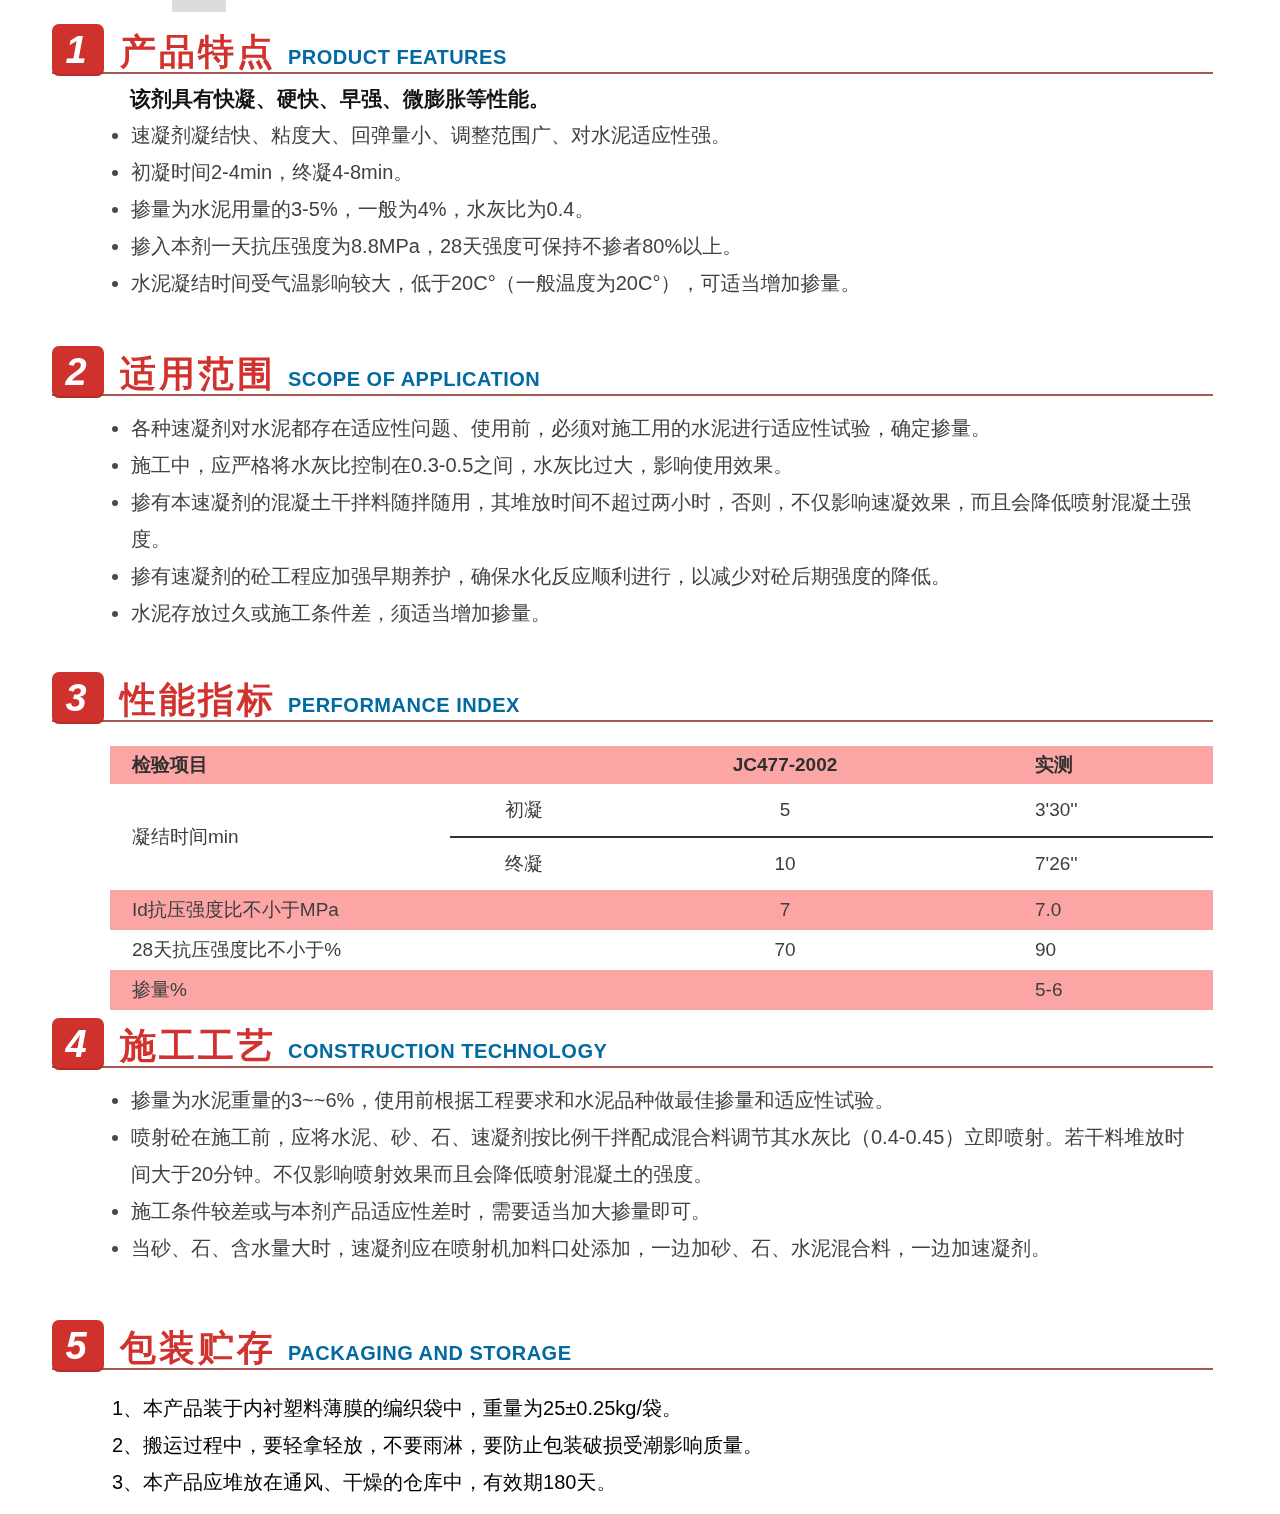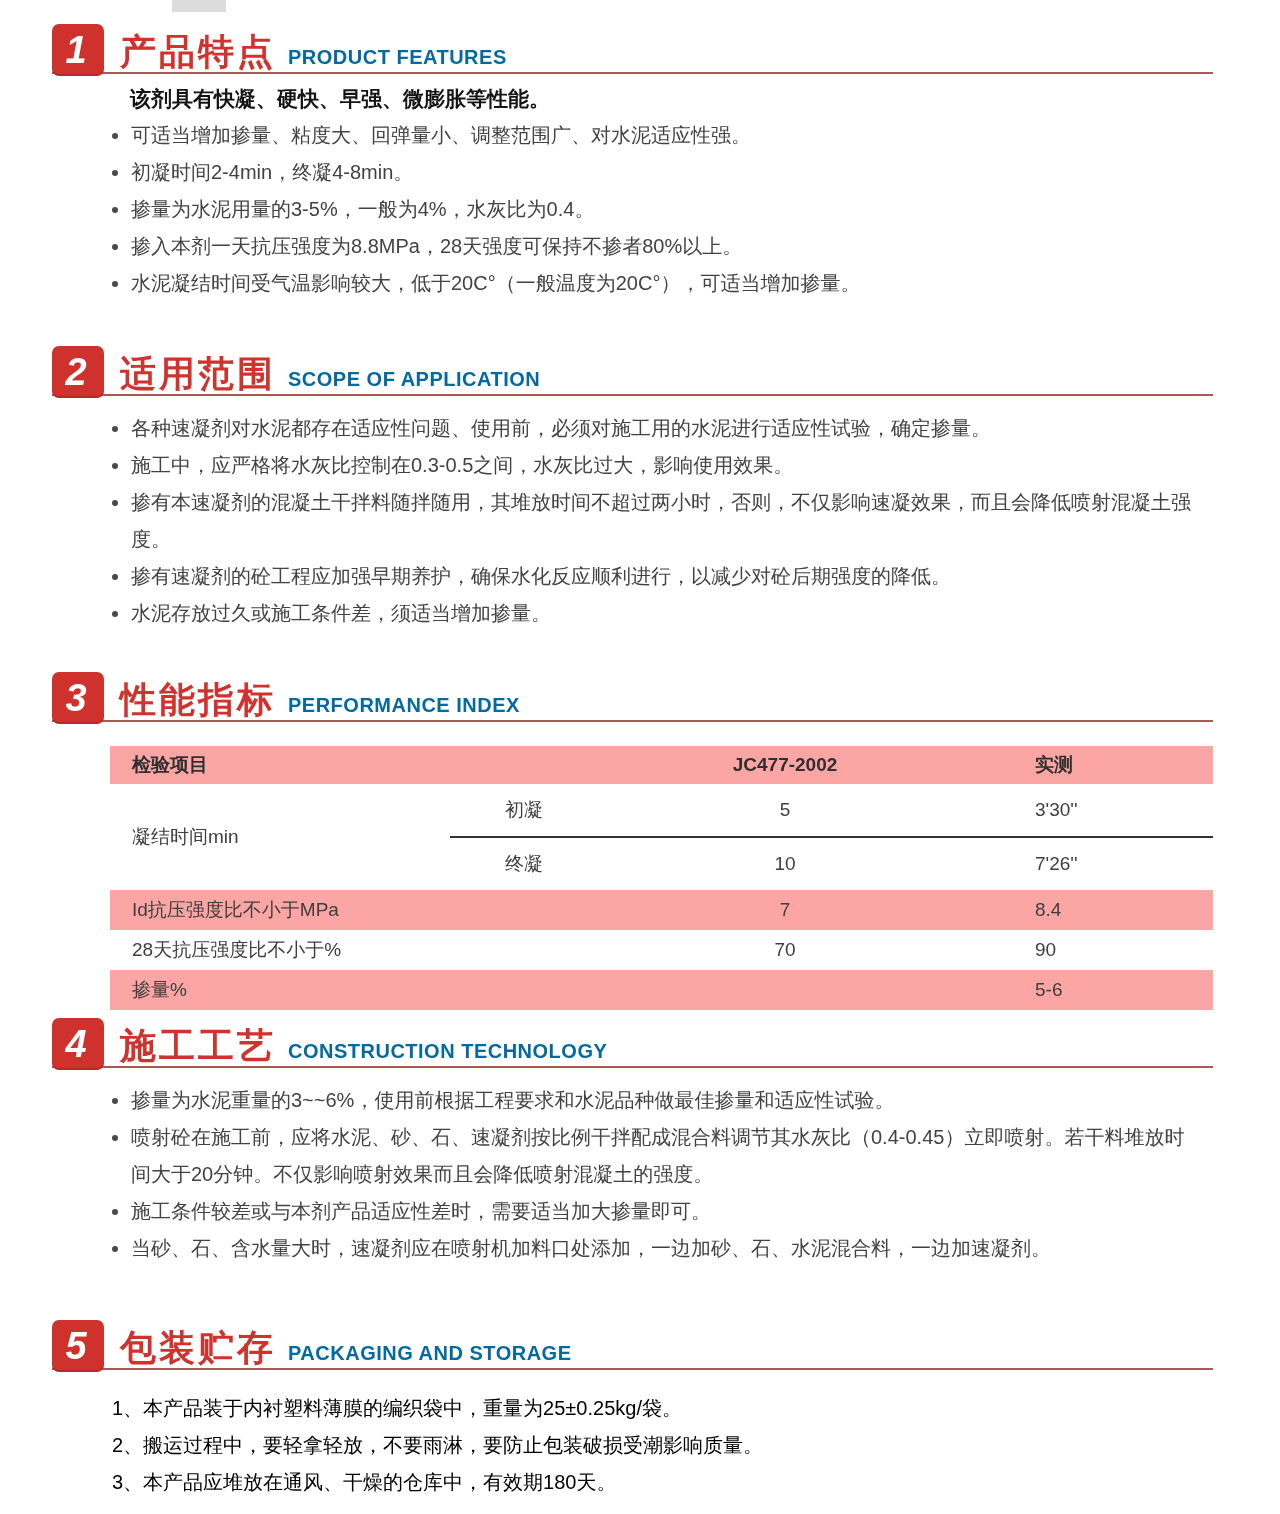--- a/index.html
+++ b/index.html
@@ -61,21 +61,21 @@
       </div>
     <h2 class="zh">产品特点</h2>
     <span class="en">PRODUCT FEATURES</span>
     <div class="rule"></div>
   </header>
   <div class="sec-body">
     <p class="intro">该剂具有快凝、硬快、早强、微膨胀等性能。</p>
     <ul class="blist">
       <li>
           <span class="dot"></span>
-          <span class="txt">可适当增加掺量、粘度大、回弹量小、调整范围广、对水泥适应性强。</span>
+          <span class="txt">速凝剂凝结快、粘度大、回弹量小、调整范围广、对水泥适应性强。</span>
         </li>
       <li>
           <span class="dot"></span>
           <span class="txt">初凝时间2-4min，终凝4-8min。</span>
         </li>
       <li>
           <span class="dot"></span>
           <span class="txt">掺量为水泥用量的3-5%，一般为4%，水灰比为0.4。</span>
         </li>
       <li>
@@ -157,21 +157,21 @@
           <div class="c3">10</div>
           <div class="c4">7'26''</div>
         </div>
       </div>
     </div>
 
     <div class="t-row gray">
       <div class="c1" style="grid-column:1 / span 2">Id抗压强度比不小于MPa</div>
 
       <div class="c3">7</div>
-      <div class="c4">8.4</div>
+      <div class="c4">7.0</div>
     </div>
     <div class="t-row">
       <div class="c1" style="grid-column:1 / span 2">28天抗压强度比不小于%</div>
 
       <div class="c3">70</div>
       <div class="c4">90</div>
     </div>
     <div class="t-row gray">
       <div class="c1" style="grid-column:1 / span 2">掺量%</div>
 

